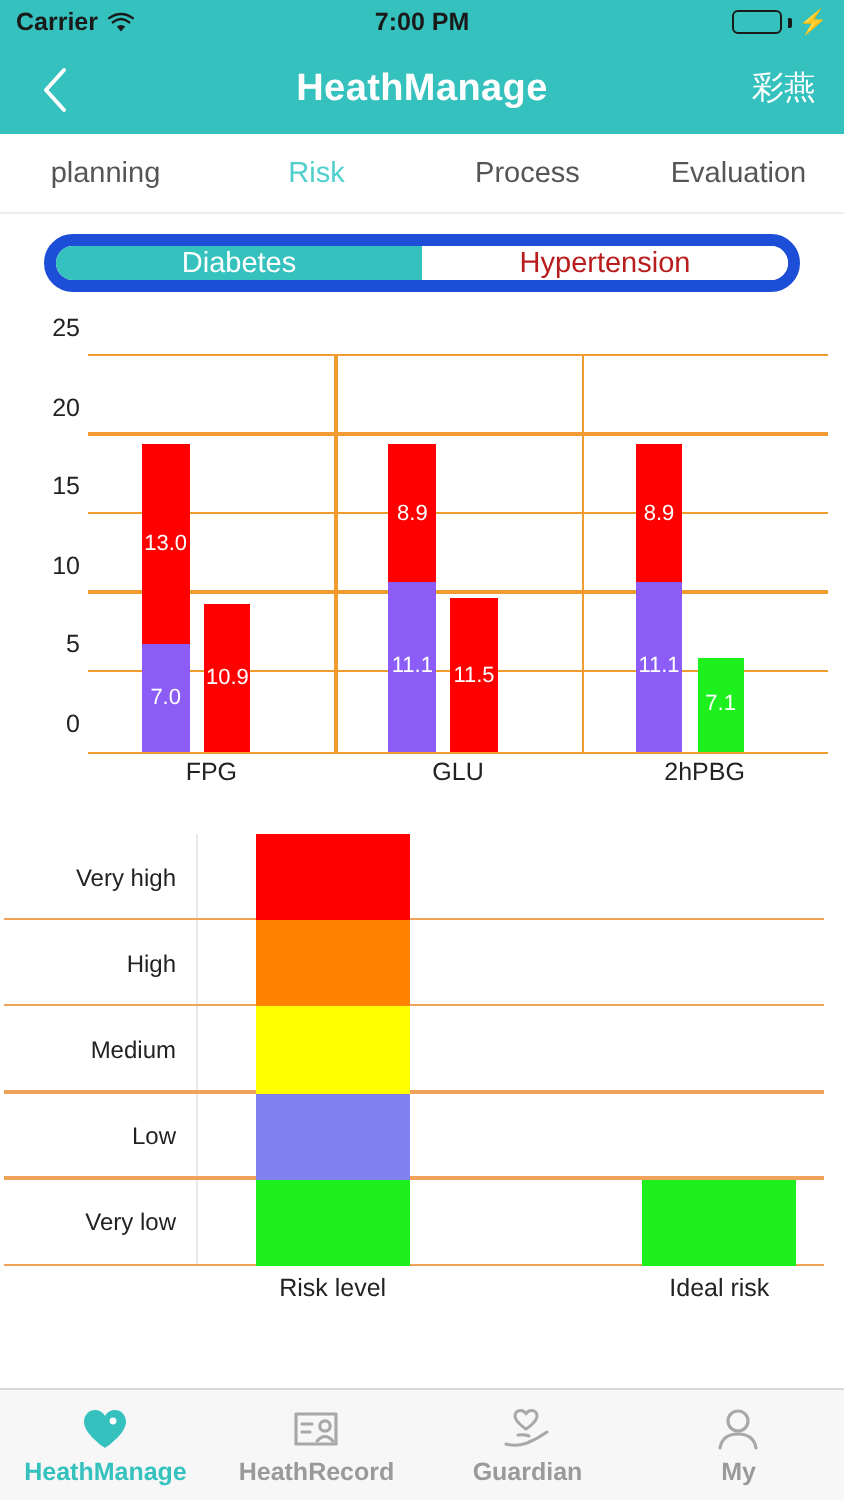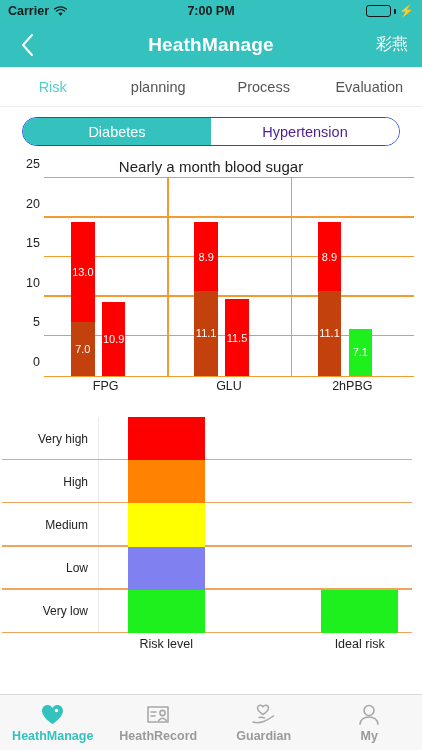--- a/index.html
+++ b/index.html
@@ -60,29 +60,29 @@
     border-bottom:1px solid #ececec;
   }
   .tab{
     flex:1; text-align:center; font-size:14.5px; color:#555555; cursor:pointer;
   }
   .tab.active{ color:#4fd0cc; }
 
   
   .seg-wrap{ padding:10px 22px 8px 22px; background:#fff; }
   .segmented{
-    height:29px; border:1px solid #1d4ed8; border-radius:15px;
+    height:29px; border:6px solid #1d4ed8; border-radius:15px;
     display:flex; overflow:hidden;
   }
   .seg{
     flex:1; display:flex; align-items:center; justify-content:center;
     font-size:14.5px; cursor:pointer;
   }
   .seg.on{ background:#35c1bd; color:#ffffff; }
-  .seg.off{ background:#ffffff; color:#4c1d95; }
+  .seg.off{ background:#ffffff; color:#b91c1c; }
 
   
   .chart1{
     position:relative; margin:4px 0 0 0; height:245px; width:422px;
   }
   .c1-title{
     position:absolute; top:0; left:0; right:0; text-align:center;
     font-size:15px; color:#222; z-index:5;
   }
   .c1-plot{
@@ -91,21 +91,21 @@
   }
   .hline{ position:absolute; left:0; right:0; height:1.5px; background:#f29b30; }
   .vline{ position:absolute; top:0; bottom:0; width:1.5px; background:#f29b30; }
   .ytick{
     position:absolute; right:100%; margin-right:4px;
     transform:translateY(-50%); font-size:12.5px; color:#222; white-space:nowrap;
   }
   .group{ position:absolute; bottom:0; top:4px;padding-left:32px; }
   .bar{ position:absolute; bottom:0; }
   .seg-red{ background:#fe0000; position:absolute; left:0; right:0; }
-  .seg-green{ background:#c2410c; position:absolute; left:0; right:0; bottom:0; }
+  .seg-green{ background:#8b5cf6; position:absolute; left:0; right:0; bottom:0; }
   .bar-lab{
     position:absolute; left:0; right:0; text-align:center; color:#ffffff;
     font-size:11px; pointer-events:none;
   }
   .xlab{
     position:absolute; top:100%; margin-top:3px; left:0; right:0;
     text-align:center; font-size:12.5px; color:#222; white-space:nowrap;
   }
 
   
@@ -175,35 +175,34 @@
   <div class="nav-back">
     <svg width="15" height="24" viewBox="0 0 15 24">
       <path d="M12 2 L3 12 L12 22" stroke="#ffffff" stroke-width="2" fill="none" stroke-linecap="round" stroke-linejoin="round"></path>
     </svg>
   </div>
   <div class="nav-title">HeathManage</div>
   <div class="nav-user">彩燕</div>
 </div>
 
 <div class="tabs">
+  <div class="tab">planning</div>
   <div class="tab active">Risk</div>
-  <div class="tab">planning</div>
   <div class="tab">Process</div>
   <div class="tab">Evaluation</div>
 </div>
 
 <div class="seg-wrap">
   <div class="segmented">
     <div class="seg on">Diabetes</div>
     <div class="seg off">Hypertension</div>
   </div>
 </div>
 
 <div class="chart1">
-  <div class="c1-title">Nearly a month blood sugar</div>
   <div class="c1-plot" id="c1plot">
       <div class="ytick" style="bottom: 0%;">0</div>
       <div class="hline" style="bottom: 20%;"></div>
       <div class="ytick" style="bottom: 20%;">5</div>
       <div class="hline" style="bottom: 40%;"></div>
       <div class="ytick" style="bottom: 40%;">10</div>
       <div class="hline" style="bottom: 60%;"></div>
       <div class="ytick" style="bottom: 60%;">15</div>
       <div class="hline" style="bottom: 80%;"></div>
       <div class="ytick" style="bottom: 80%; margin-top: 29px;">20</div>

